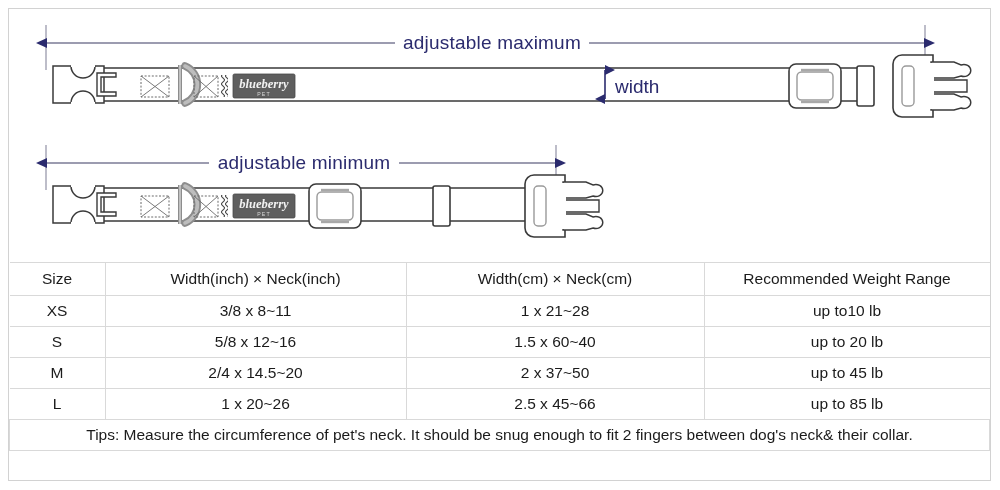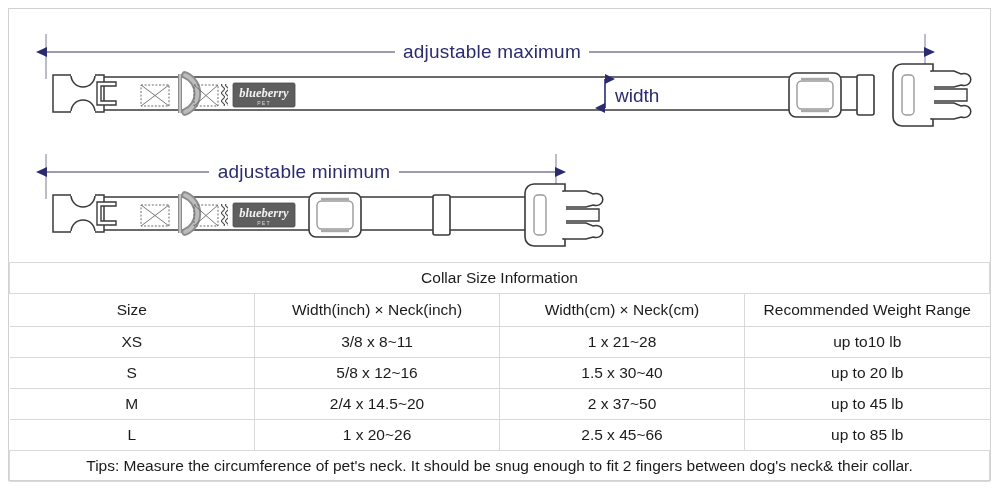--- a/index.html
+++ b/index.html
@@ -27,21 +27,21 @@
     width: 983px;
     height: 473px;
     border: 1px solid #d2d2d2;
     box-sizing: border-box;
     pointer-events: none;
   }
   
   .diagram-area {
     position: absolute;
     left: 9px;
-    top: 13px;
+    top: 4px;
     width: 981px;
     height: 252px;
     text-align: center;
   }
   .diagram-svg { display: block; }
 
   
   .size-table-wrap {
     position: absolute;
     left: 9px;
@@ -269,40 +269,37 @@
           <path d="M554,210 L577,210 L584,213 a7,6 0 1,1 0,11 L577,226 L554,226 Z" fill="#ffffff" stroke="#3a3a3a" stroke-width="1.4"></path>
           <rect x="550" y="179" width="7" height="46" fill="#ffffff" stroke="none"></rect>
         </g>
       </g>
     </svg>
   </div>
 
   <div class="size-table-wrap">
     <table class="size-table">
       <tbody>
-        <tr>
-          <td class="title-cell" colspan="4">Collar Size Information</td>
-        </tr>
         <tr class="head-row">
           <td class="col-size">Size</td>
           <td class="col-inch">Width(inch)  ×  Neck(inch)</td>
           <td class="col-cm">Width(cm)  ×  Neck(cm)</td>
           <td class="col-weight">Recommended Weight Range</td>
         </tr>
 
         <tr class="body-row">
           <td class="col-size">XS</td>
           <td class="col-inch">3/8 x 8~11</td>
           <td class="col-cm">1 x 21~28</td>
           <td class="col-weight">up to10 lb</td>
         </tr>
         <tr class="body-row">
           <td class="col-size">S</td>
           <td class="col-inch">5/8 x 12~16</td>
-          <td class="col-cm">1.5 x 30~40</td>
+          <td class="col-cm">1.5 x 60~40</td>
           <td class="col-weight">up to 20 lb</td>
         </tr>
         <tr class="body-row">
           <td class="col-size">M</td>
           <td class="col-inch">2/4 x 14.5~20</td>
           <td class="col-cm">2 x 37~50</td>
           <td class="col-weight">up to 45 lb</td>
         </tr>
         <tr class="body-row">
           <td class="col-size">L</td>

